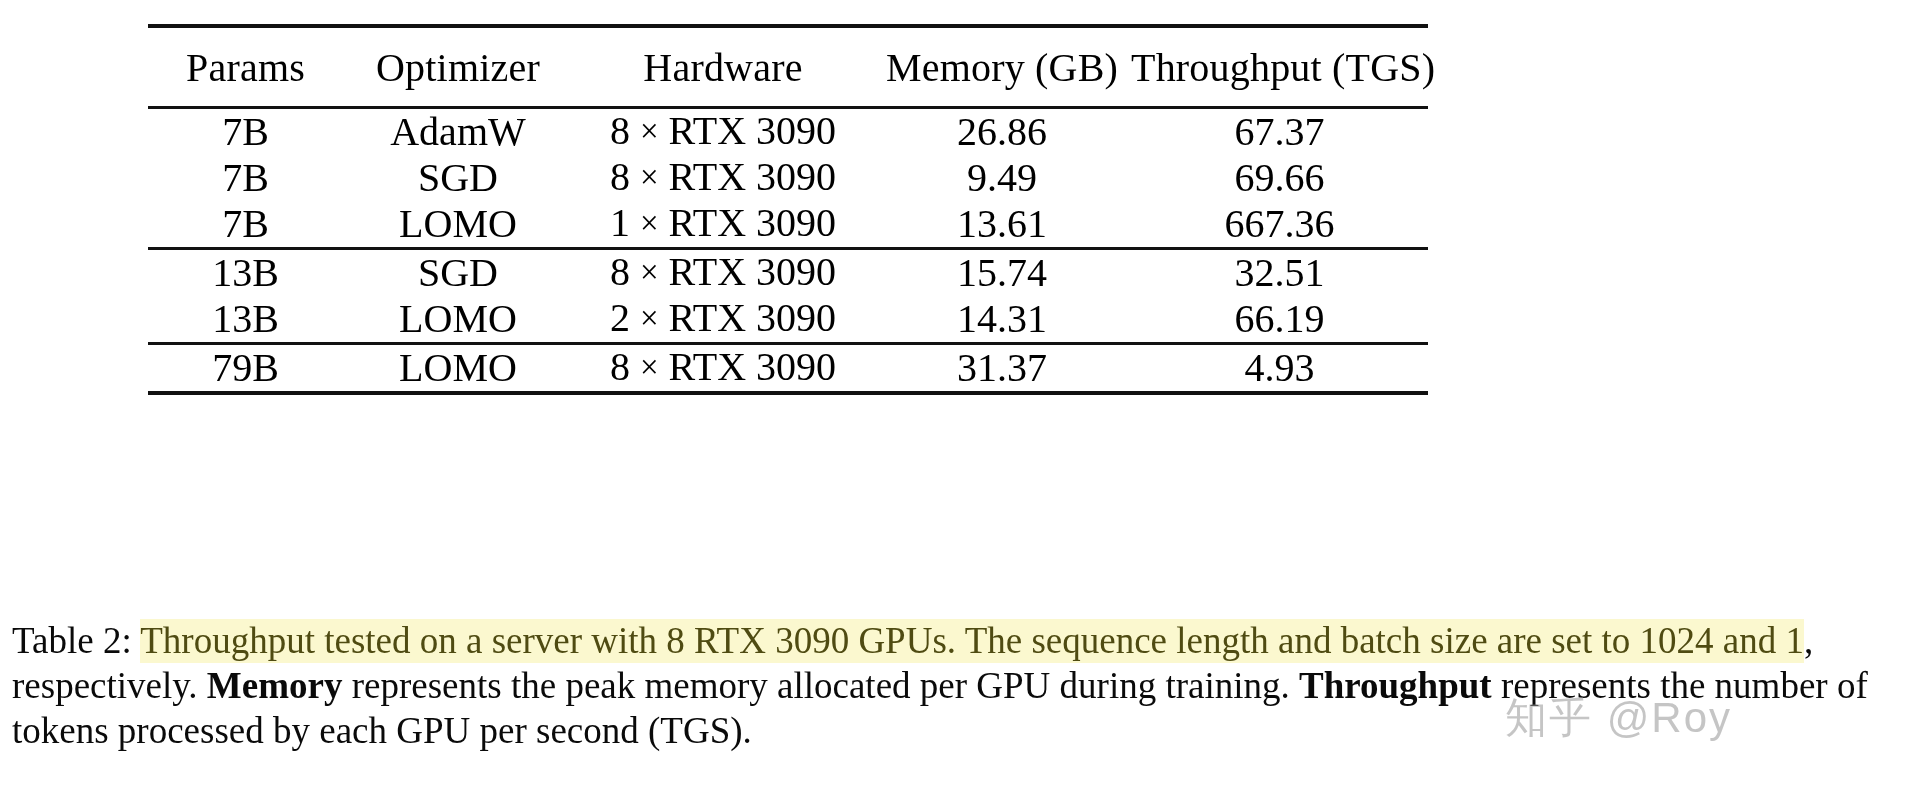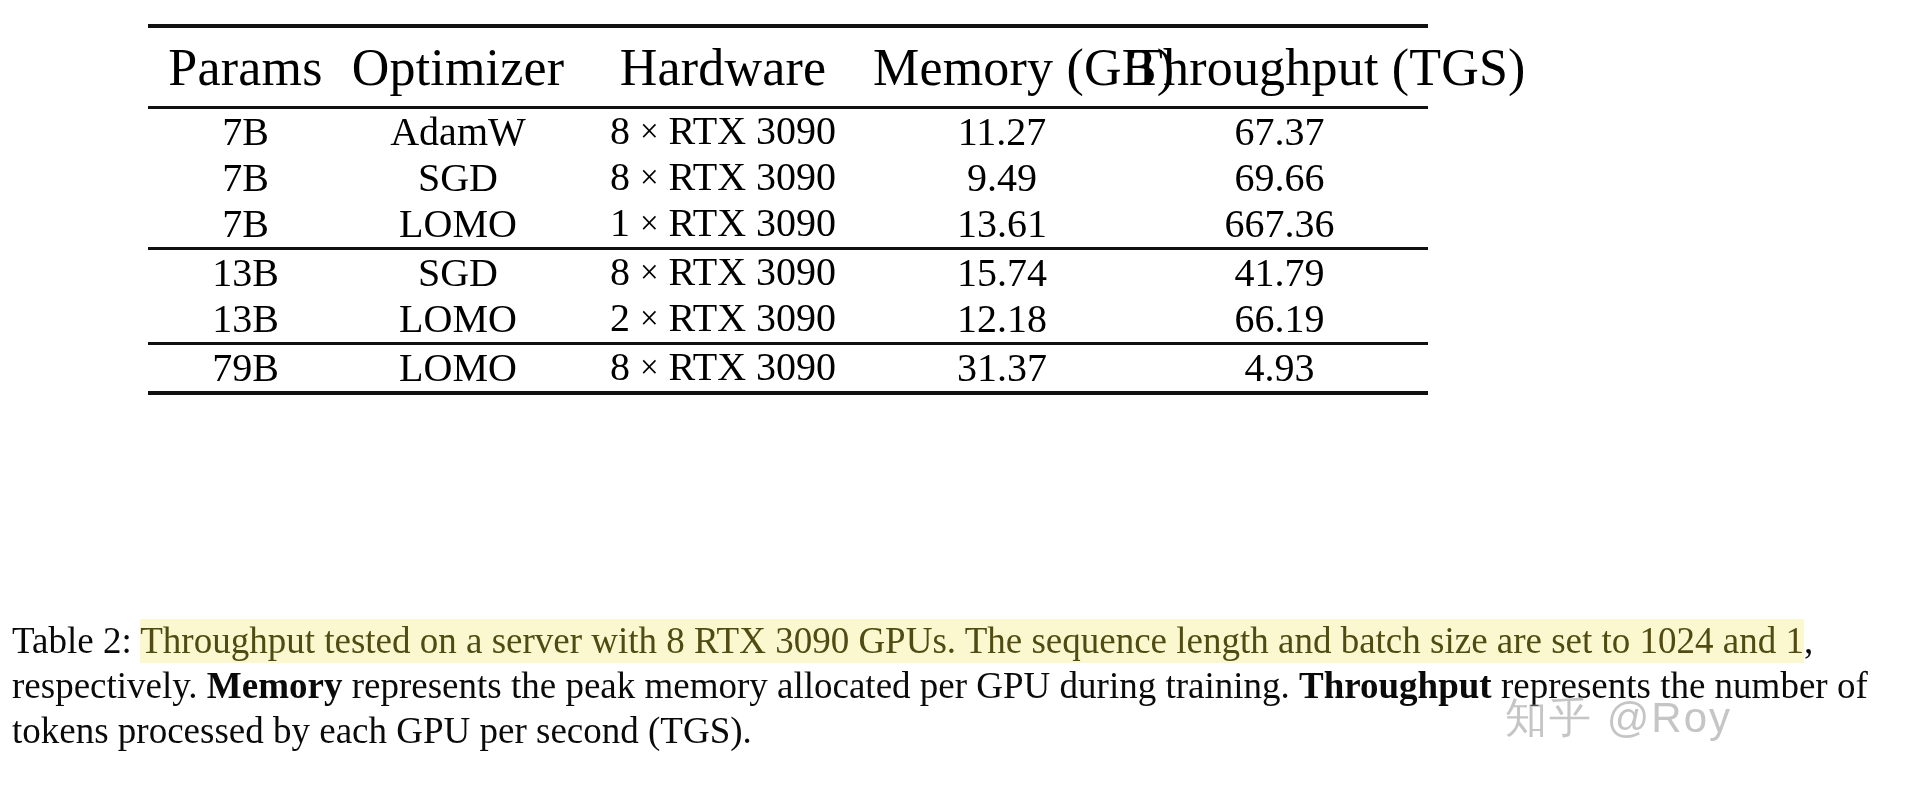--- a/index.html
+++ b/index.html
@@ -38,21 +38,21 @@
   }
 
   
   col.c-params     { width: 195px; }
   col.c-optimizer  { width: 230px; }
   col.c-hardware   { width: 300px; }
   col.c-memory     { width: 258px; }
   col.c-throughput { width: 297px; }
 
   thead th {
-    font-size: 52px;
+    font-size: 40px;
     font-weight: bold;
     letter-spacing: 0.2px;
     height: 78px;
     padding-bottom: 2px;
   }
   tbody td {
     font-size: 40px;
     height: 44px;
     line-height: 44px;
   }
@@ -124,21 +124,21 @@
         <th>Memory (GB)</th>
         <th>Throughput (TGS)</th>
       </tr>
     </thead>
     <tbody>
 
       <tr class="pad-top">
         <td>7B</td>
         <td>AdamW</td>
         <td><span>8</span> <span class="times-sym">×</span> <span>RTX 3090</span></td>
-        <td>11.27</td>
+        <td>26.86</td>
         <td>67.37</td>
       </tr>
       <tr>
         <td>7B</td>
         <td>SGD</td>
         <td><span>8</span> <span class="times-sym">×</span> <span>RTX 3090</span></td>
         <td>9.49</td>
         <td>69.66</td>
       </tr>
       <tr class="pad-bot">
@@ -147,27 +147,27 @@
         <td><span>1</span> <span class="times-sym">×</span> <span>RTX 3090</span></td>
         <td>13.61</td>
         <td>667.36</td>
       </tr>
 
       <tr class="rule-above pad-top">
         <td>13B</td>
         <td>SGD</td>
         <td><span>8</span> <span class="times-sym">×</span> <span>RTX 3090</span></td>
         <td>15.74</td>
-        <td>41.79</td>
+        <td>32.51</td>
       </tr>
       <tr class="pad-bot">
         <td>13B</td>
         <td>LOMO</td>
         <td><span>2</span> <span class="times-sym">×</span> <span>RTX 3090</span></td>
-        <td>12.18</td>
+        <td>14.31</td>
         <td>66.19</td>
       </tr>
 
 
       <tr class="rule-above pad-top pad-bot">
         <td>79B</td>
         <td>LOMO</td>
         <td><span>8</span> <span class="times-sym">×</span> <span>RTX 3090</span></td>
         <td>31.37</td>
         <td>4.93</td>

